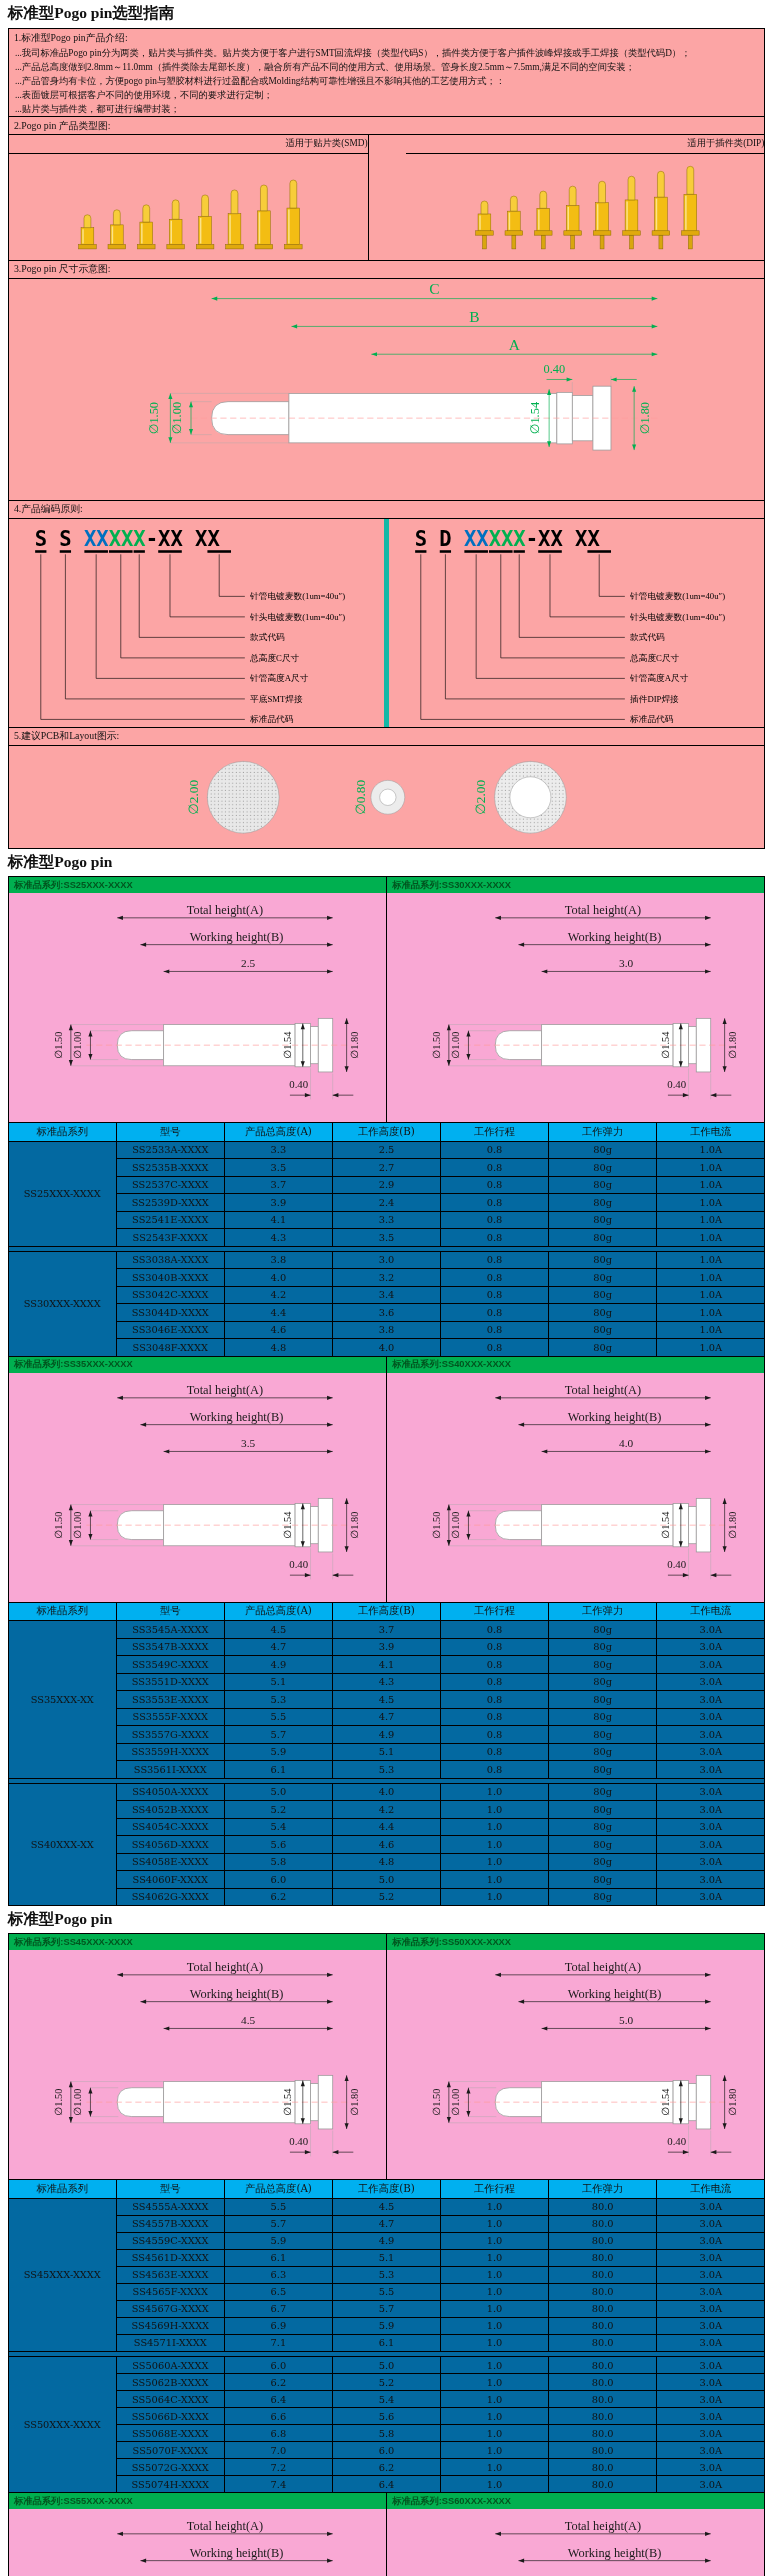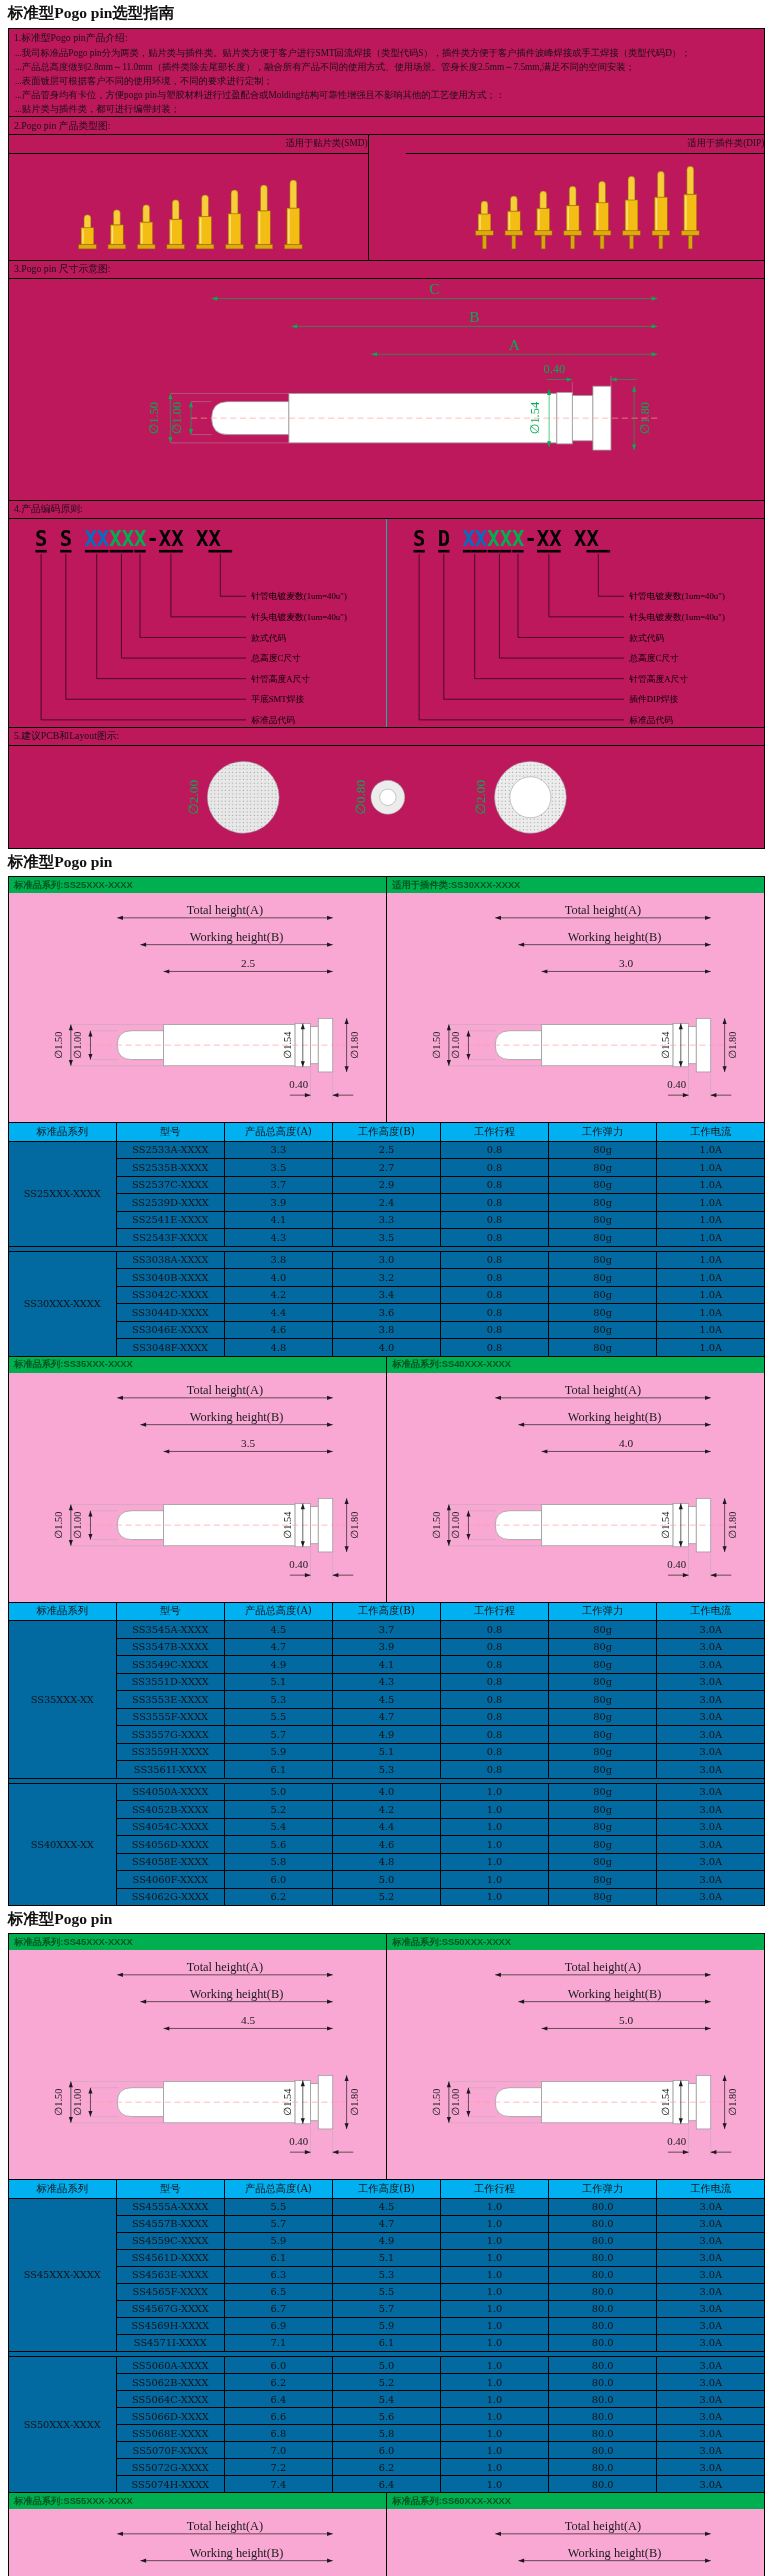--- a/index.html
+++ b/index.html
@@ -1,31 +1,31 @@
 <!DOCTYPE html>
 <html style="font-size:8.2px"><head>
 <meta charset="utf-8">
 <style>
   html,body{margin:0;padding:0;background:#fff;}
   body{width:773px;font-family:"Liberation Serif",serif;color:#111;}
   .page{padding:0 7.7px;}
   h1.doc-title{font-size:15.5px;font-weight:700;margin:3.1px 0 4.1px;font-family:Liberation Serif, serif;}
-  section.box{border:1px solid #000;margin-top:-1px;background:#be185d;}
+  section.box{border:1px solid #000;margin-top:-1px;background:#fca5a5;}
   section.box:first-of-type{margin-top:0;}
   .sec-heading{font-size:9.8px;padding:2.6px 5.2px 1.5px;}
   .sec-heading.rule{border-bottom:1px solid #000;}
   .intro-lines div{font-size:9.3px;line-height:14px;padding:0 6.2px;}
   .types-grid{display:flex;}
   .type-col{flex:1;}
   .type-col + .type-col{border-left:1px solid #000;padding-left:37px;}
   .type-head{text-align:right;font-size:9.3px;padding:2.1px 0;border-bottom:1px solid #000;}
   .type-img svg{display:block;}
   .coding-grid{display:flex;}
   .code-half{flex:1;}
-  .code-half + .code-half{border-left:1px solid #14b8a6;}
+  .code-half + .code-half{border-left:5px solid #14b8a6;}
   .series-box{border:1px solid #000;display:flex;margin-top:-1px;background:#f9a8d4;}
   .series-half{flex:1;min-width:0;}
   .series-half + .series-half{border-left:1px solid #000;}
   .series-bar{background:#00B050;color:#00551f;font-weight:700;font-size:9.3px;padding:1.5px 5.2px;font-family:"Liberation Sans",sans-serif;}
   table.spec-table{border-collapse:collapse;width:100%;table-layout:fixed;margin-top:-1px;background:#0369a1;
     font-family:"DejaVu Serif",serif;}
   table.spec-table th{background:#00B0F0;border:1px solid #000;font-size:10.3px;font-weight:400;height:17.5px;padding:0;}
   table.spec-table td{border:1px solid #000;text-align:center;font-size:9.8px;padding:0;}
   table.spec-table tr.sep-row td{height:4.1px;}
   .t-rows-32 td{height:16.5px;}
@@ -38,22 +38,22 @@
 
 <div class="page">
 
   <h1 class="doc-title">标准型Pogo pin选型指南</h1>
 
   <section class="box">
     <div class="sec-heading">1.标准型Pogo pin产品介绍:</div>
     <div class="intro-lines" id="intro-lines">
         <div>...我司标准品Pogo pin分为两类，贴片类与插件类。贴片类方便于客户进行SMT回流焊接（类型代码S），插件类方便于客户插件波峰焊接或手工焊接（类型代码D）；</div>
         <div>...产品总高度做到2.8mm～11.0mm（插件类除去尾部长度），融合所有产品不同的使用方式、使用场景。管身长度2.5mm～7.5mm,满足不同的空间安装；</div>
+        <div>...产品管身均有卡位，方便pogo pin与塑胶材料进行过盈配合或Molding结构可靠性增强且不影响其他的工艺使用方式；：</div>
         <div>...表面镀层可根据客户不同的使用环境，不同的要求进行定制；</div>
-        <div>...产品管身均有卡位，方便pogo pin与塑胶材料进行过盈配合或Molding结构可靠性增强且不影响其他的工艺使用方式；：</div>
         <div>...贴片类与插件类，都可进行编带封装；</div>
       </div>
   </section>
 
   <section class="box">
     <div class="sec-heading rule">2.Pogo pin 产品类型图:</div>
     <div class="types-grid">
       <div class="type-col">
         <div class="type-head">适用于贴片类(SMD)</div>
         <div class="type-img" id="smd-pins">
@@ -316,21 +316,21 @@
               <polygon points="570,253 566,264 574,264" fill="#1a1a1a"></polygon>
               <polygon points="570,337 566,326 574,326" fill="#1a1a1a"></polygon>
               <text x="548" y="295" font-size="20" fill="#1a1a1a" text-anchor="middle" transform="rotate(-90 548 295)">∅1.54</text>
               <line x1="655" y1="243" x2="655" y2="347" stroke="#1a1a1a" stroke-width="1.3"></line>
               <polygon points="655,243 651,254 659,254" fill="#1a1a1a"></polygon>
               <polygon points="655,347 651,336 659,336" fill="#1a1a1a"></polygon>
               <text x="678" y="295" font-size="20" fill="#1a1a1a" text-anchor="middle" transform="rotate(-90 678 295)">∅1.80</text>
             </svg></div>
         </div>
         <div class="series-half">
-          <div class="series-bar">适用于插件类:SS30XXX-XXXX</div>
+          <div class="series-bar">标准品系列:SS30XXX-XXXX</div>
           <div><svg width="100%" height="227" viewBox="0 0 732 440">
               <path d="M300,323 L238,323 Q210,323 210,295 Q210,267 238,267 L300,267 Z" fill="#fff" stroke="#9a9a9a" stroke-width="1.5"></path>
               <rect x="300" y="255" width="255" height="80" fill="#fff" stroke="#9a9a9a" stroke-width="1.5"></rect>
               <rect x="555" y="253" width="30" height="84" fill="#fff" stroke="#9a9a9a" stroke-width="1.5"></rect>
               <rect x="585" y="259" width="15" height="72" fill="#fff" stroke="#9a9a9a" stroke-width="1.5"></rect>
               <rect x="600" y="243" width="28" height="104" fill="#fff" stroke="#9a9a9a" stroke-width="1.5"></rect>
               <line x1="150" y1="295" x2="665" y2="295" stroke="#FF9C9C" stroke-width="1.3" stroke-dasharray="12 7"></line>
               <line x1="210" y1="48" x2="628" y2="48" stroke="#1a1a1a" stroke-width="1.3"></line>
               <polygon points="210,48 221,44 221,52" fill="#1a1a1a"></polygon>
               <polygon points="628,48 617,44 617,52" fill="#1a1a1a"></polygon>

